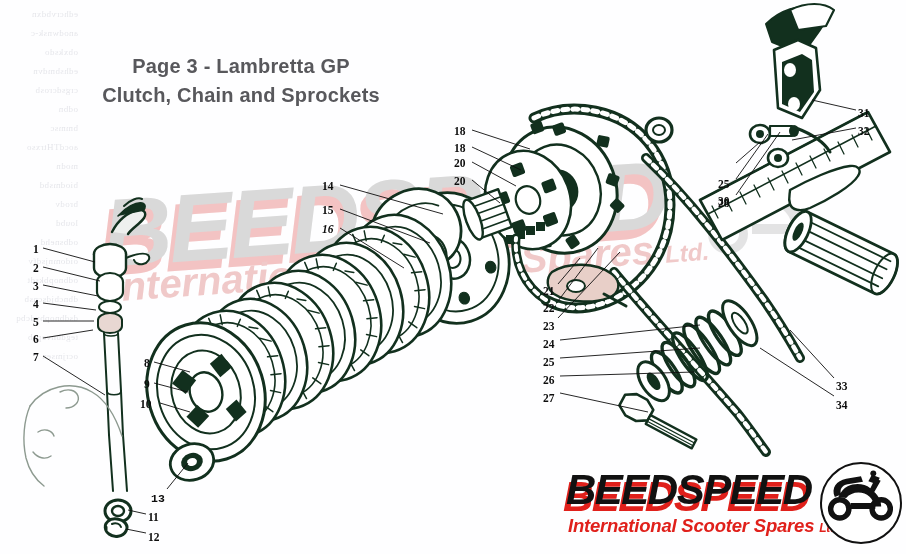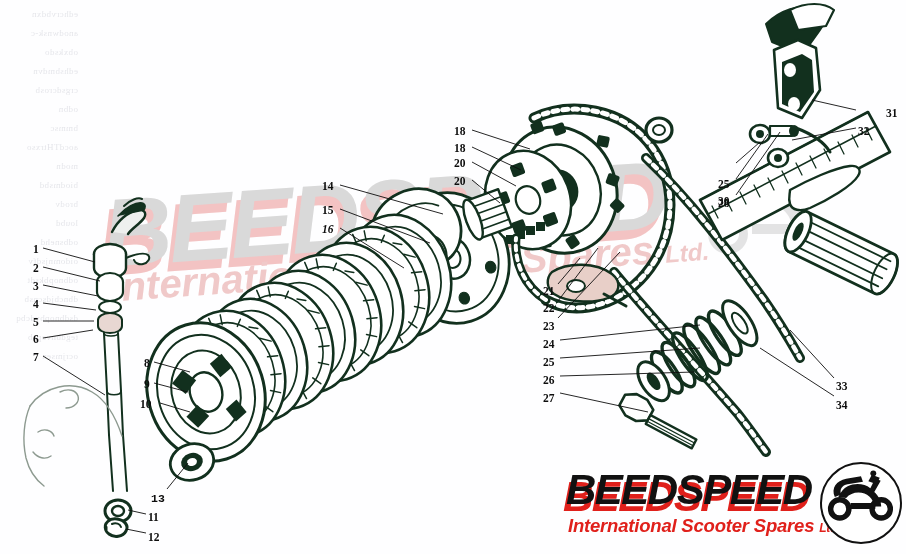--- a/index.html
+++ b/index.html
@@ -123,20 +123,22 @@
       <path d="M38 104a20 20 0 1 0 0-40 20 20 0 0 0 0 40zm0-9a11 11 0 1 1 0-22 11 11 0 0 1 0 22z"></path>
       <path d="M118 104a20 20 0 1 0 0-40 20 20 0 0 0 0 40zm0-9a11 11 0 1 1 0-22 11 11 0 0 1 0 22z"></path>
       <path d="M55 42c14-6 30-5 41 3l9-17 9 4-11 20c8 7 12 17 12 26h-13c0-14-13-25-28-25-9 0-17 4-22 10l-14-2c4-9 10-16 17-19z"></path>
       <path d="M30 62c-7-16 2-30 20-34l26-4 4 9-27 5c-11 2-15 10-12 19z"></path>
       <path d="M62 74h44v10H62z"></path>
       <path d="M96 34l6-12 14 5-5 12z"></path>
     </g>
   </svg>
 
   <div id="title">
+    <div>Page 3 - Lambretta GP</div>
+    <div>Clutch, Chain and Sprockets</div>
   </div>
 
   <svg id="art" viewBox="0 0 906 554">
     <defs>
       <g id="clutchplate">
         <ellipse rx="50" ry="62" fill="#fff" stroke="#12301e" stroke-width="2.6"></ellipse>
         <ellipse rx="40" ry="50" fill="none" stroke="#12301e" stroke-width="1.8"></ellipse>
         <ellipse rx="16" ry="20" fill="none" stroke="#12301e" stroke-width="2"></ellipse>
       </g>
       <g id="frictionplate">
@@ -498,21 +500,21 @@
       <div class="cal" style="left: 543px; top: 286px;">21</div>
       <div class="cal" style="left: 543px; top: 303px;">22</div>
       <div class="cal" style="left: 543px; top: 321px;">23</div>
       <div class="cal" style="left: 543px; top: 339px;">24</div>
       <div class="cal" style="left: 543px; top: 357px;">25</div>
       <div class="cal" style="left: 543px; top: 375px;">26</div>
       <div class="cal" style="left: 543px; top: 393px;">27</div>
       <div class="cal" style="left: 718px; top: 162px; margin-top: 36px;">28</div>
       <div class="cal" style="left: 718px; top: 179px;">25</div>
       <div class="cal" style="left: 718px; top: 196px;">30</div>
-      <div class="cal" style="left: 858px; top: 108px; margin-left: 28px;">31</div>
+      <div class="cal" style="left: 858px; top: 108px;">31</div>
       <div class="cal" style="left: 858px; top: 126px;">32</div>
       <div class="cal" style="left: 836px; top: 381px;">33</div>
       <div class="cal" style="left: 836px; top: 400px;">34</div>
     </div>
 
   <div id="logo">
     <div class="lg-word">
       <span class="w red">BEEDSPEED</span>
       <span class="w blk">BEEDSPEED</span>
     </div>

